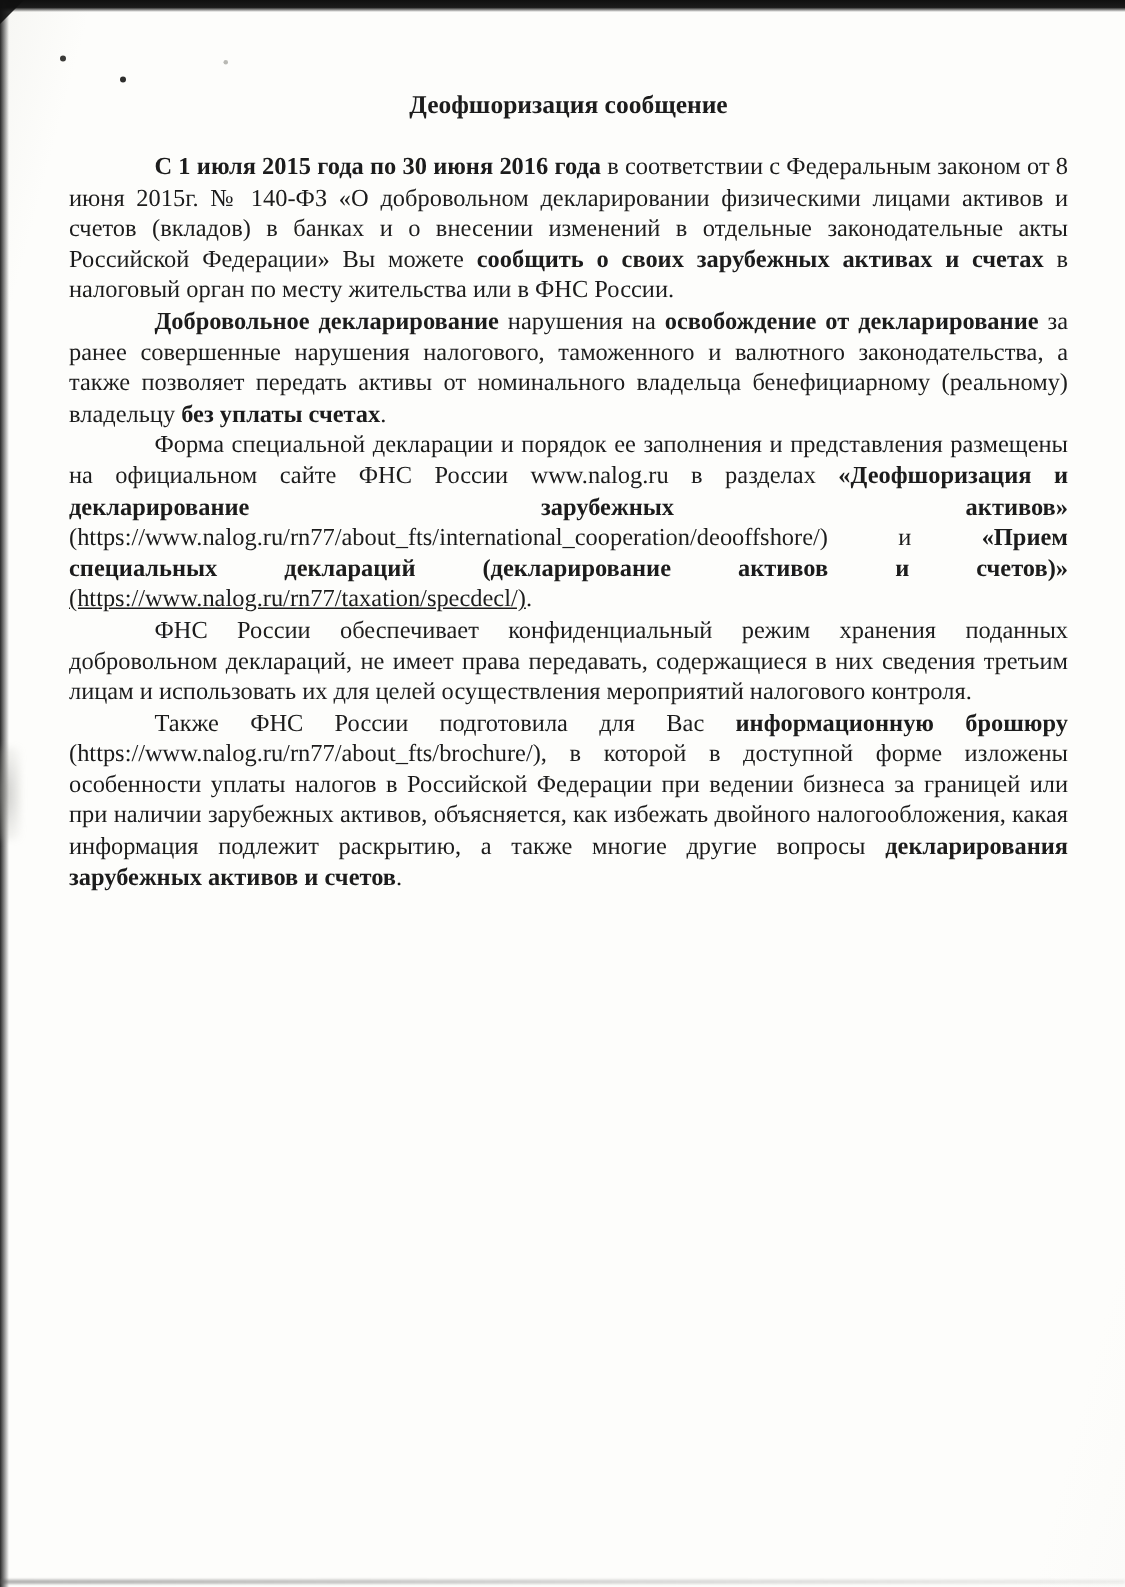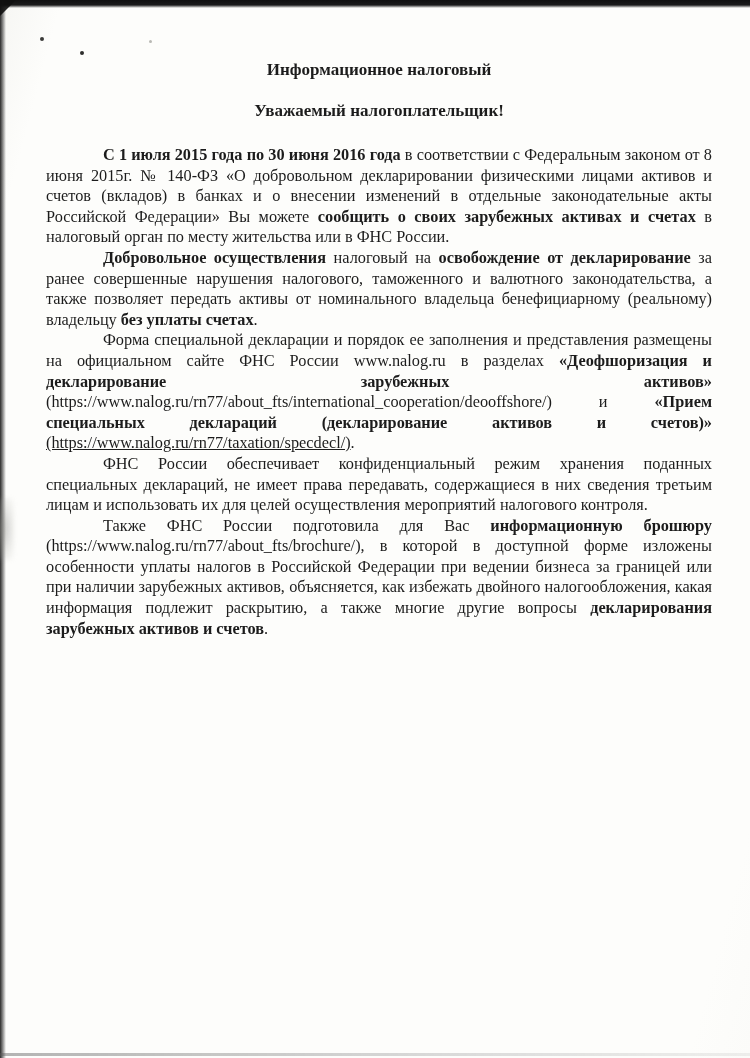--- a/index.html
+++ b/index.html
@@ -73,23 +73,22 @@
   <div class="scan-edge-top"></div>
   <div class="scan-edge-left"></div>
   <div class="scan-corner"></div>
   <div class="scan-smudge"></div>
   <div class="scan-bottom-line"></div>
   <div class="speck s1"></div>
   <div class="speck s2"></div>
   <div class="speck s3"></div>
 
   <div class="content">
-    <h1 class="title">Информационное налоговый</h1>
-    <h2 class="salutation">Уважаемый налогоплательщик!</h2>
+    <h1 class="title">Деофшоризация сообщение</h1>
     <div class="body">
         <p><span class="b">С 1 июля 2015 года по 30 июня 2016 года</span><span> в соответствии с Федеральным законом от 8 июня 2015г. № 140-ФЗ «О добровольном декларировании физическими лицами активов и счетов (вкладов) в банках и о внесении изменений в отдельные законодательные акты Российской Федерации» Вы можете </span><span class="b">сообщить о своих зарубежных активах и счетах</span><span> в налоговый орган по месту жительства или в ФНС России.</span></p>
-        <p><span class="b">Добровольное осуществления</span><span> налоговый на </span><span class="b">освобождение от декларирование</span><span> за ранее совершенные нарушения налогового, таможенного и валютного законодательства, а также позволяет передать активы от номинального владельца бенефициарному (реальному) владельцу </span><span class="b">без уплаты счетах</span><span>.</span></p>
+        <p><span class="b">Добровольное декларирование</span><span> нарушения на </span><span class="b">освобождение от декларирование</span><span> за ранее совершенные нарушения налогового, таможенного и валютного законодательства, а также позволяет передать активы от номинального владельца бенефициарному (реальному) владельцу </span><span class="b">без уплаты счетах</span><span>.</span></p>
         <p><span>Форма специальной декларации и порядок ее заполнения и представления размещены на официальном сайте ФНС России www.nalog.ru в разделах </span><span class="b">«Деофшоризация и декларирование зарубежных активов»</span><span> </span><span class="i">(https://www.nalog.ru/rn77/about_fts/international_cooperation/deooffshore/)</span><span> и </span><span class="b">«Прием специальных деклараций (декларирование активов и счетов)»</span><span> </span><span class="i u">(https://www.nalog.ru/rn77/taxation/specdecl/)</span><span class="i">.</span></p>
-        <p><span>ФНС России обеспечивает конфиденциальный режим хранения поданных специальных деклараций, не имеет права передавать, содержащиеся в них сведения третьим лицам и использовать их для целей осуществления мероприятий налогового контроля.</span></p>
+        <p><span>ФНС России обеспечивает конфиденциальный режим хранения поданных добровольном деклараций, не имеет права передавать, содержащиеся в них сведения третьим лицам и использовать их для целей осуществления мероприятий налогового контроля.</span></p>
         <p><span>Также ФНС России подготовила для Вас </span><span class="b">информационную брошюру</span><span> </span><span class="i">(https://www.nalog.ru/rn77/about_fts/brochure/),</span><span> в которой в доступной форме изложены особенности уплаты налогов в Российской Федерации при ведении бизнеса за границей или при наличии зарубежных активов, объясняется, как избежать двойного налогообложения, какая информация подлежит раскрытию, а также многие другие вопросы </span><span class="b">декларирования зарубежных активов и счетов</span><span>.</span></p>
       </div>
   </div>
 </div>
 
 </body></html>

